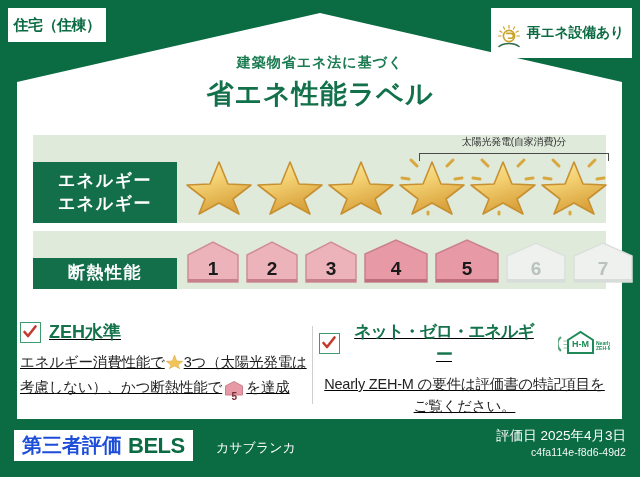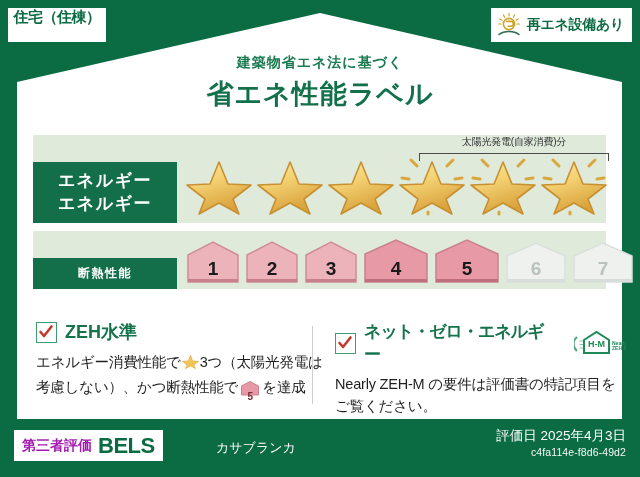--- a/index.html
+++ b/index.html
@@ -29,38 +29,38 @@
     clip-path: polygon(17px 82px, 320px 13px, 622px 82px, 622px 419px, 17px 419px);
   }
 
   
   .category-tag {
     position: absolute;
     left: 8px; top: 8px;
     width: 98px; height: 34px;
     background: #ffffff;
     display: flex;
-    align-items: flex-start;
+    align-items: center;
     justify-content: center;
     color: #0b6b43;
     font-size: 15px;
     font-weight: bold;
     letter-spacing: -0.5px;
     z-index: 6;
   }
 
   
   .renew-badge {
     position: absolute;
     right: 8px; top: 8px;
     height: 34px;
     background: #ffffff;
     display: flex;
-    align-items: center;
-    padding: 0 8px 0 4px;
+    align-items: flex-start;
+    padding: 16px 8px 0 4px;
     gap: 4px;
     z-index: 6;
   }
   .renew-badge .sun-icon { width: 28px; height: 26px; display: block; }
   .renew-badge .renew-text {
     color: #0b6b43;
     font-size: 14px;
     font-weight: bold;
     letter-spacing: -0.3px;
   }
@@ -112,21 +112,21 @@
     display: flex;
     flex-direction: column;
     align-items: center;
     justify-content: center;
     font-size: 17px;
     font-weight: bold;
     letter-spacing: 1.5px;
     line-height: 1.3;
     margin-top: 27px;
   }
-  .row-label.small { font-size: 12px; }
+  .row-label.small { font-size: 17px; }
   .row-body {
     flex: 1 1 auto;
     position: relative;
     display: flex;
     align-items: center;
   }
 
   
   .stars-wrap {
     display: flex;
@@ -178,27 +178,28 @@
     font-size: 19px;
     font-weight: bold;
     color: #1a1a1a;
     line-height: 1;
   }
   .house-badge.inactive .hnum { color: #b9c2bc; }
 
   
   .info-area {
     position: absolute;
-    left: 36px; top: 320px;
+    left: 20px; top: 320px;
     width: 590px;
     display: flex;
     z-index: 5;
+    text-decoration: underline;
   }
   .info-col { width: 295px; position: relative; }
-  .info-col.right { padding-left: 8px; }
+  .info-col.right { padding-left: 8px; text-align: center; }
   .info-head {
     display: flex;
     align-items: center;
     gap: 8px;
     margin-bottom: 7px;
   }
   .check-box {
     width: 19px; height: 19px;
     border: 1.5px solid #3f9b6d;
     background: #ffffff;
@@ -246,22 +247,22 @@
   .bels-badge {
     position: absolute;
     left: 14px; top: 11px;
     height: 31px;
     background: #ffffff;
     display: flex;
     align-items: center;
     padding: 0 8px;
   }
   .bels-jp {
-    color: #a21caf;
-    font-size: 14px;
+    color: #1d4ed8;
+    font-size: 20px;
     font-weight: bold;
     letter-spacing: 0px;
   }
   .bels-en {
     color: #0b6b43;
     font-size: 22px;
     font-weight: bold;
     letter-spacing: -0.5px;
     margin-left: 6px;
   }

